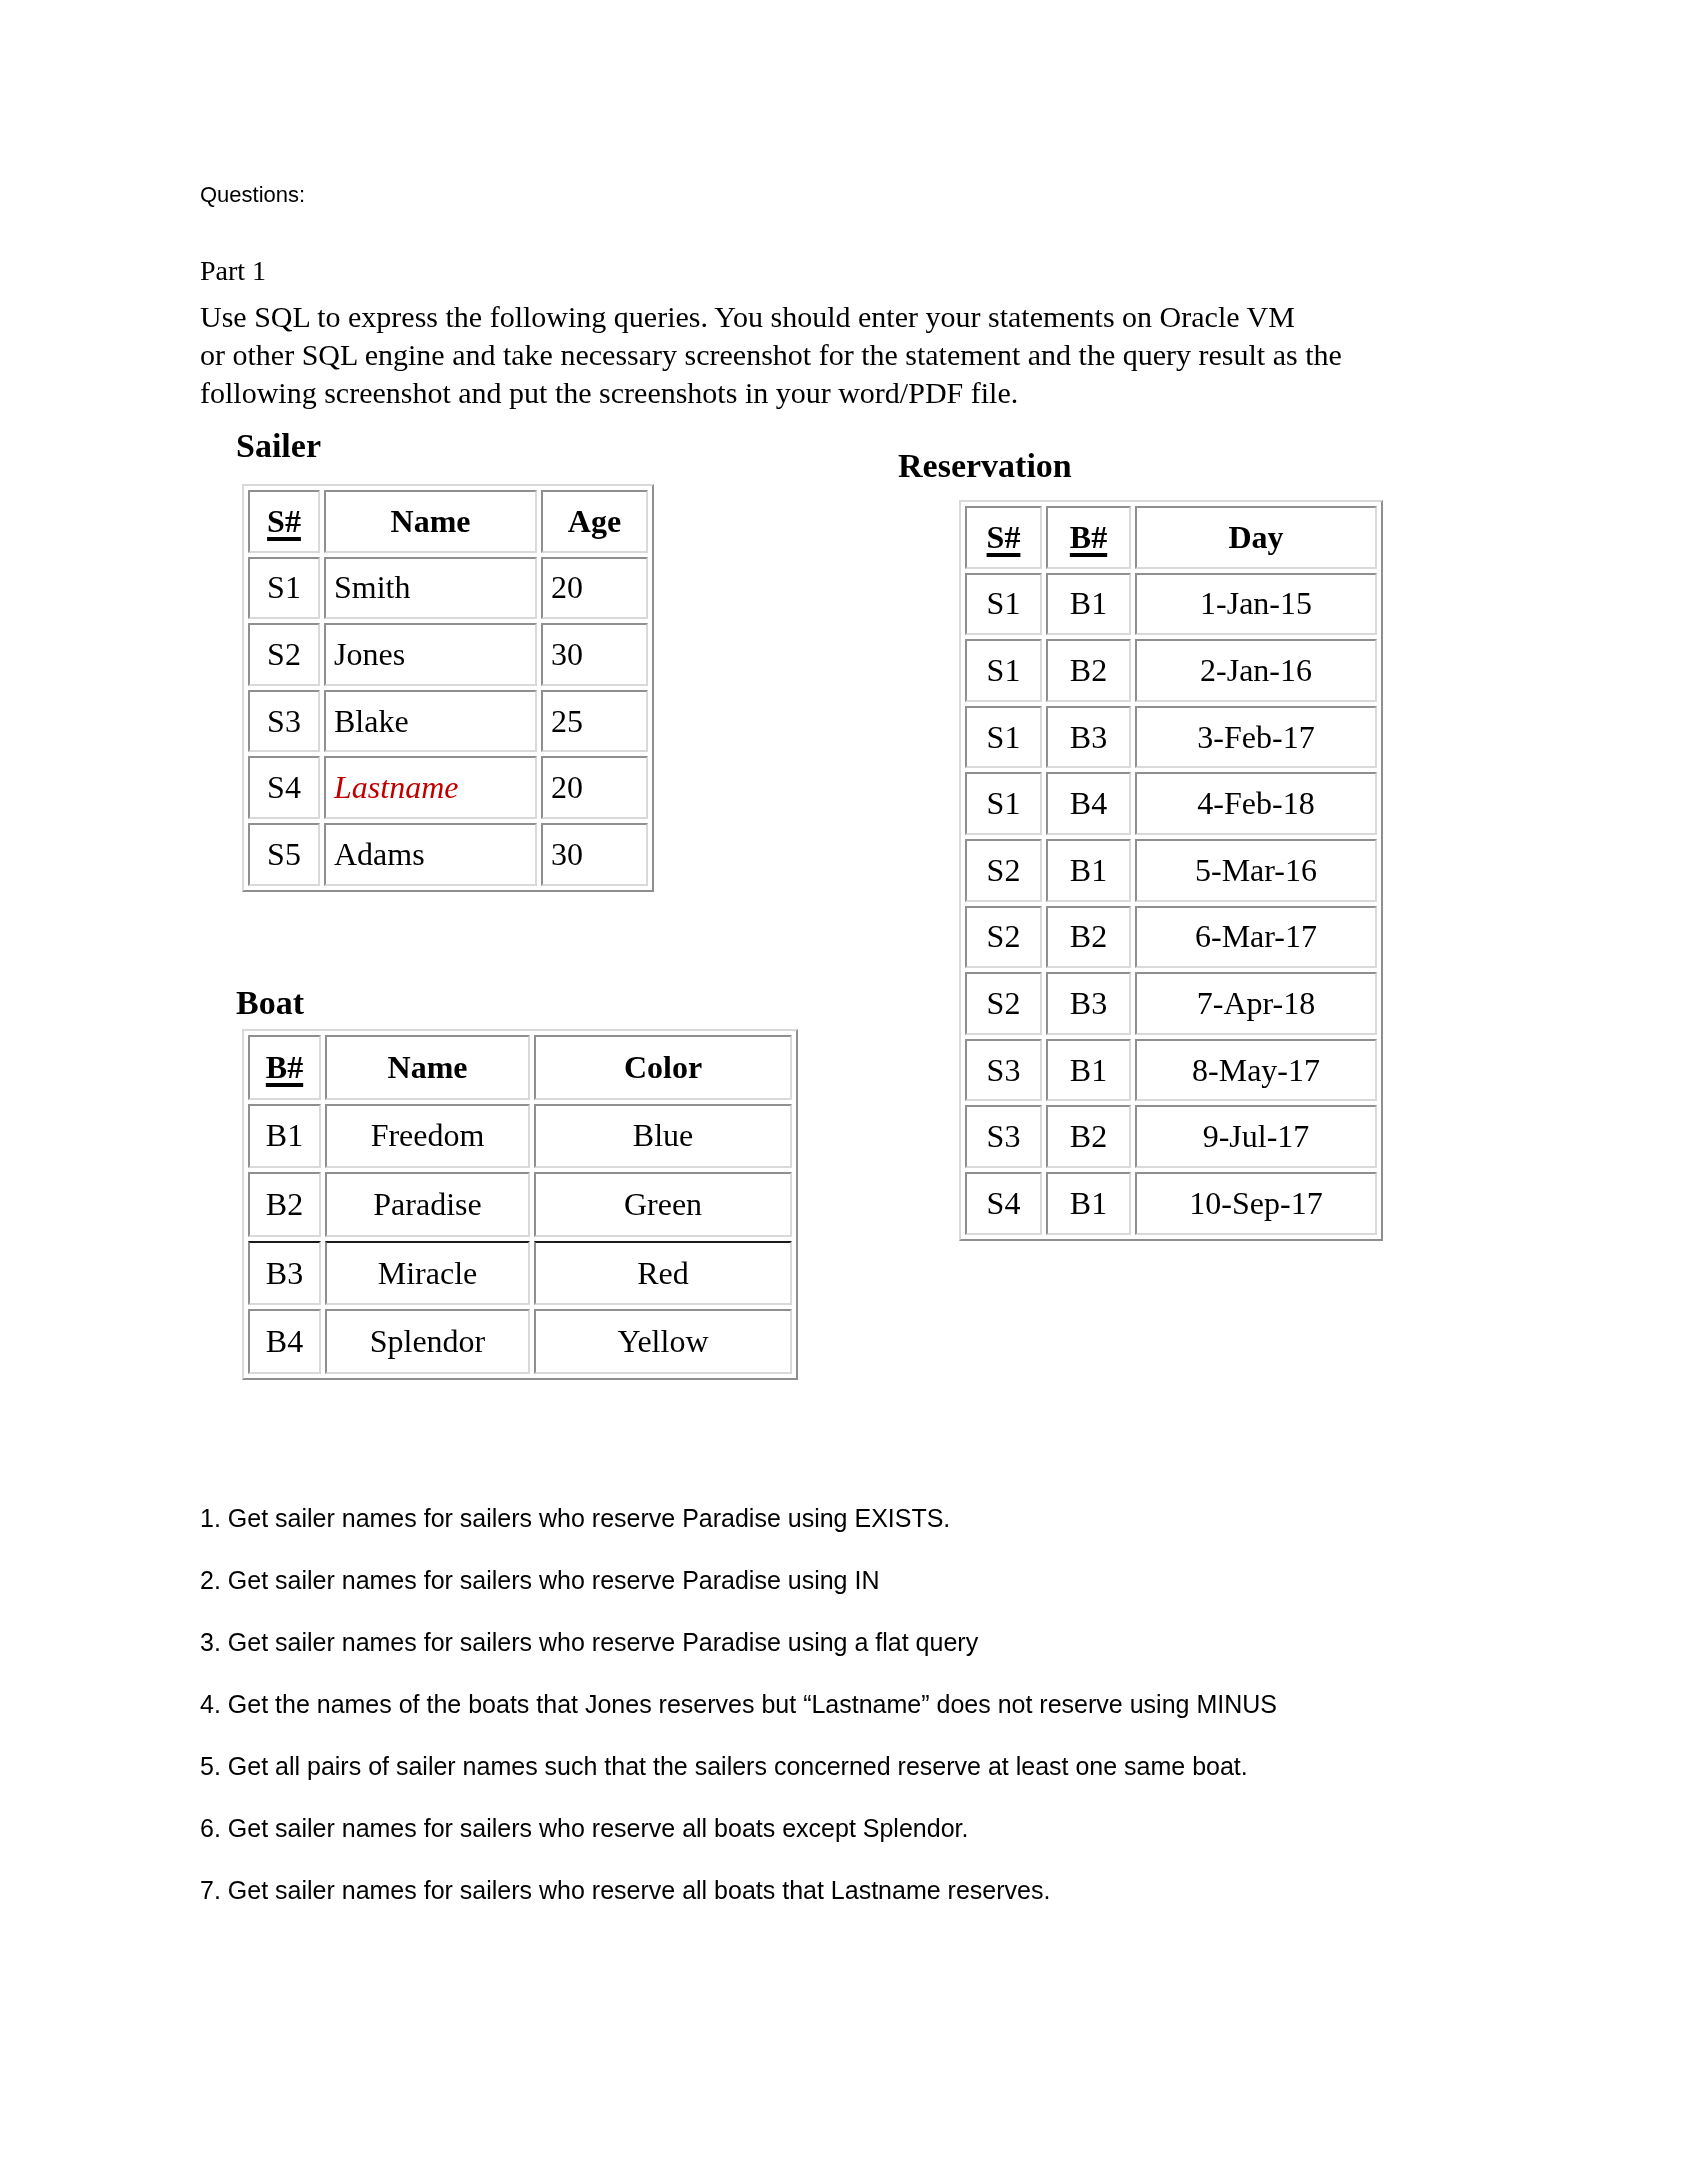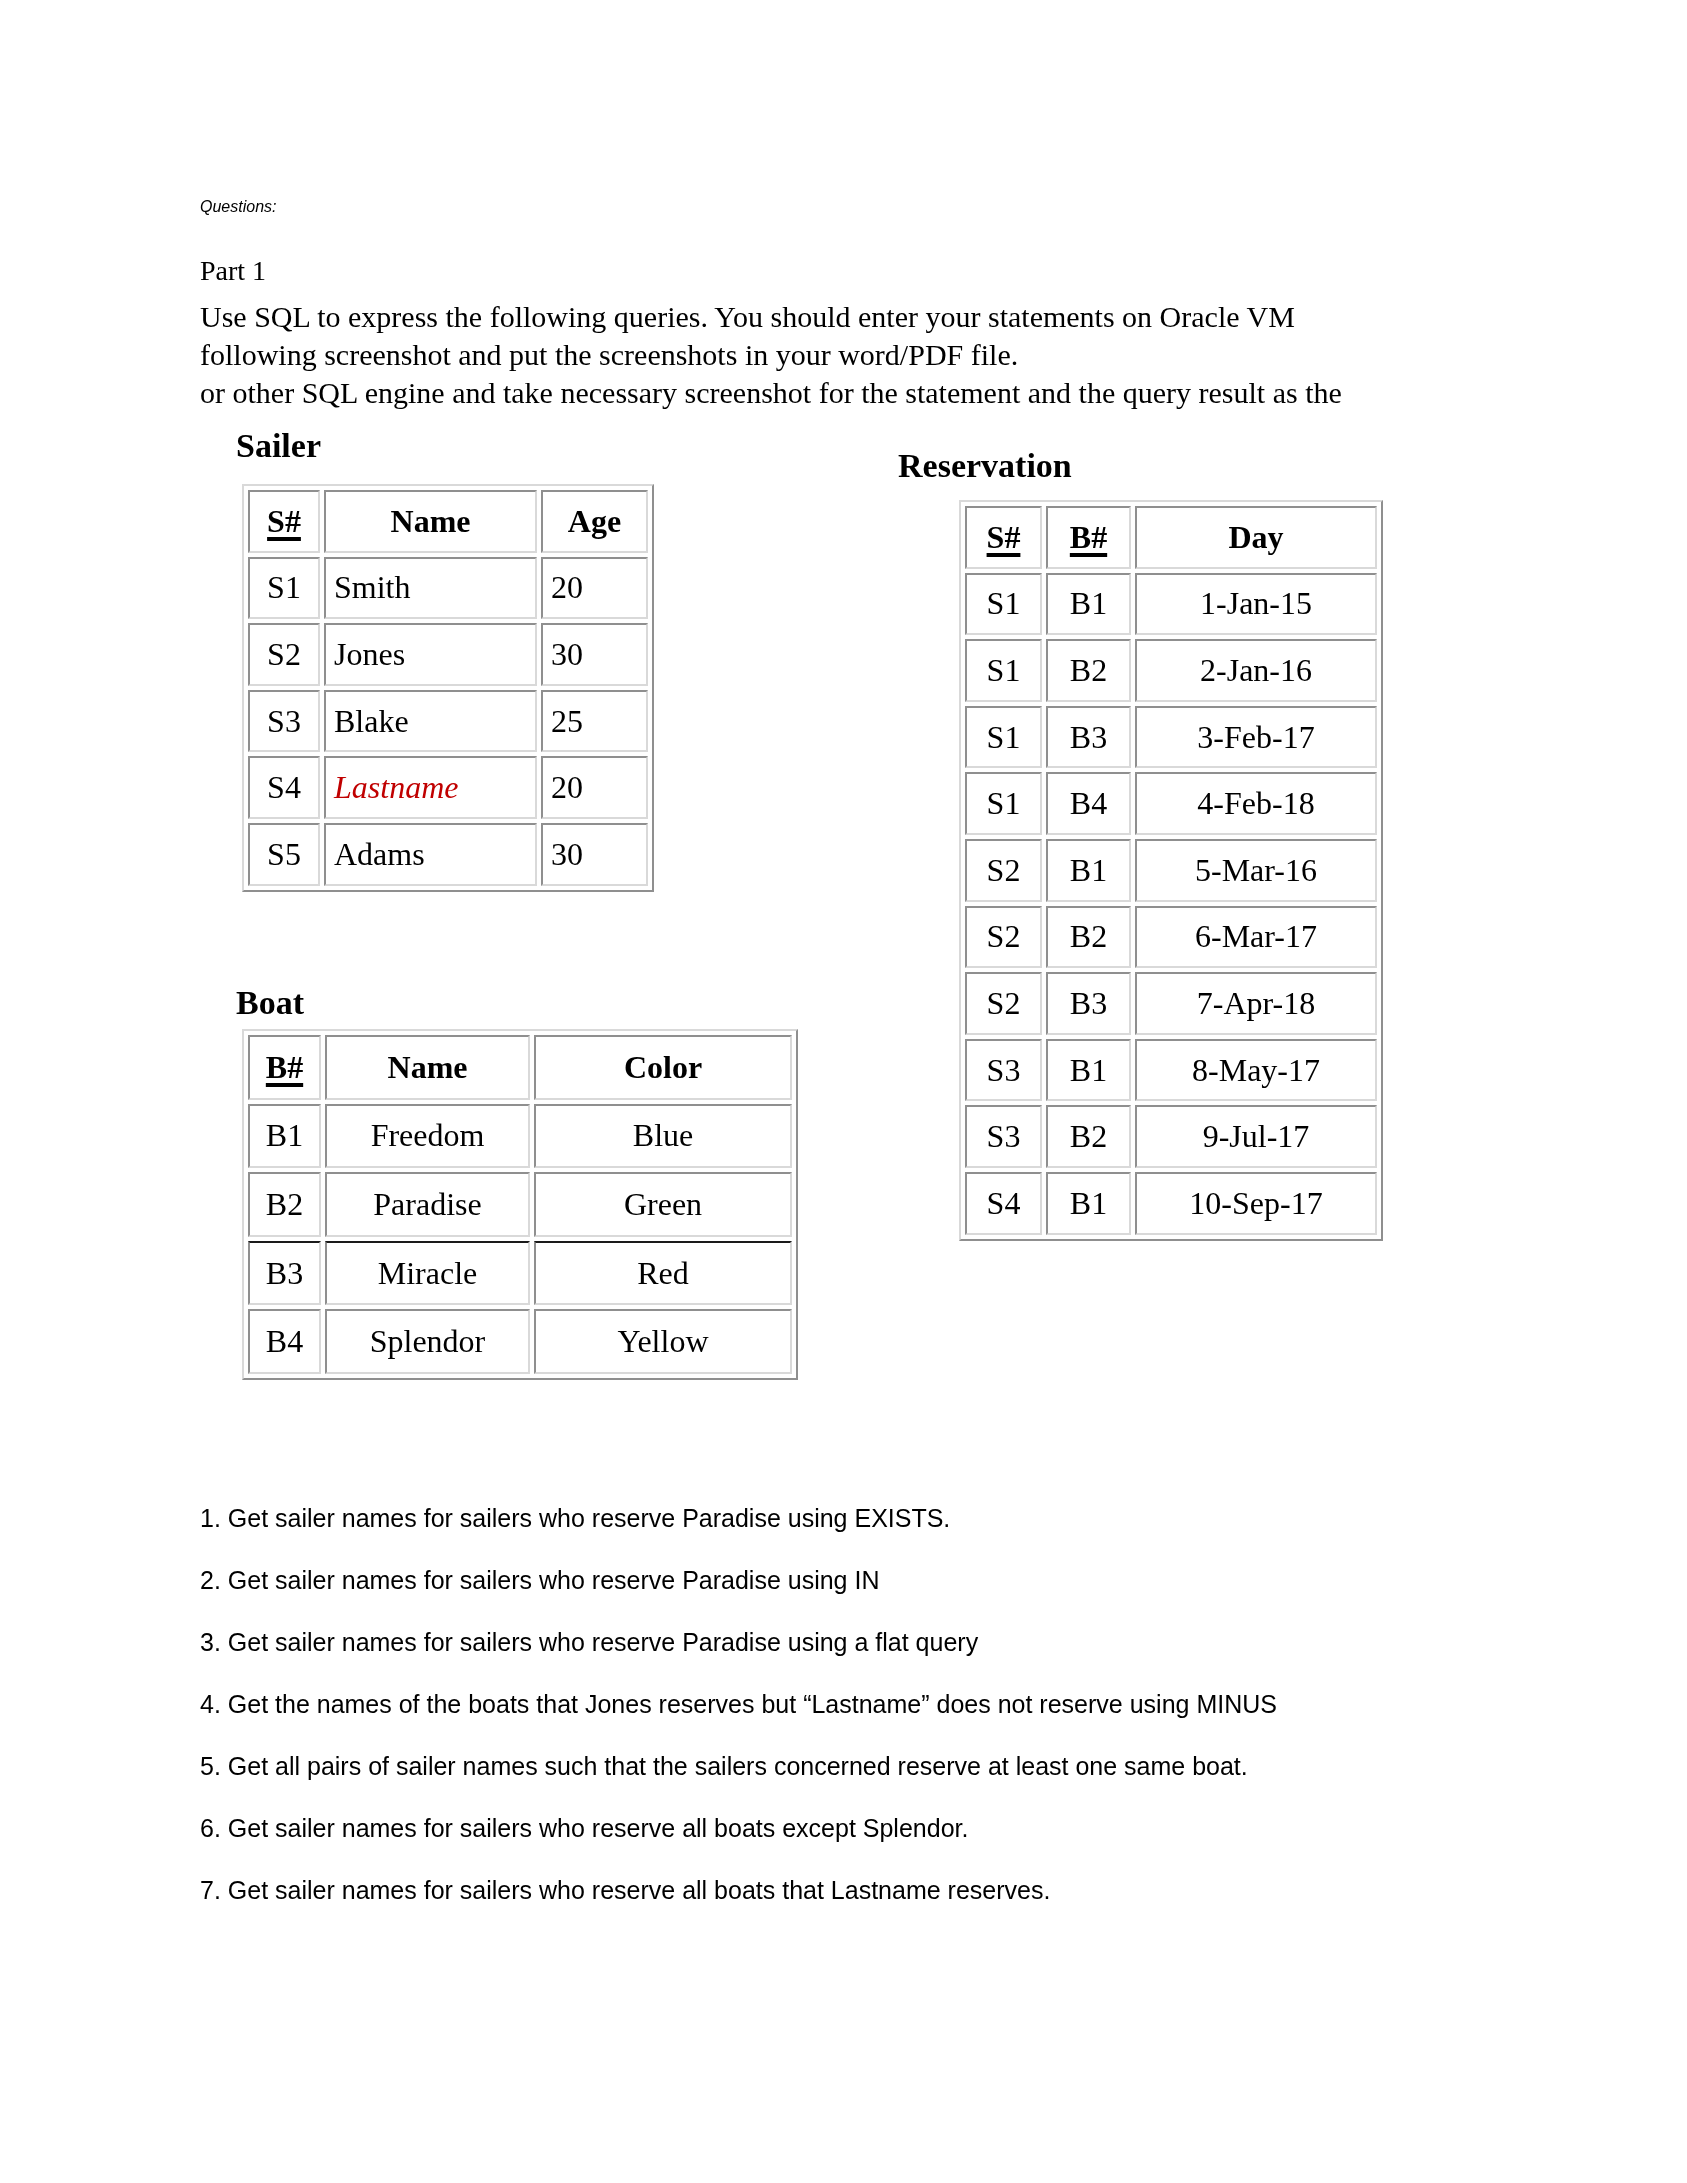--- a/index.html
+++ b/index.html
@@ -7,21 +7,21 @@
     width: 1687px; height: 2183px;
     background: #ffffff;
     position: relative;
     font-family: "Liberation Serif", "DejaVu Serif", serif;
     color: #000;
   }
   .abs { position: absolute; }
   .sans { font-family: "Liberation Sans", "DejaVu Sans", sans-serif; }
   .serif { font-family: "Liberation Serif", "DejaVu Serif", serif; }
 
-  #questions-label { left: 200px; top: 198px; font-size: 16px; font-style: italic; }
+  #questions-label { left: 200px; top: 182px; font-size: 22px; }
   #part-title { left: 200px; top: 255px; font-size: 28px; font-weight: normal; }
   #intro { left: 200px; top: 298px; font-size: 30px; line-height: 38px; width: 1310px; }
 
   .tbl-title { font-size: 34px; font-weight: bold; }
   #sailer-title { left: 236px; top: 427px; }
   #boat-title { left: 236px; top: 984px; }
   #reservation-title { left: 898px; top: 447px; }
 
   table.tbl {
     border-collapse: separate;
@@ -74,22 +74,22 @@
 </style>
 </head>
 <body>
 
 <div id="questions-label" class="abs sans">Questions:</div>
 
 <div id="part-title" class="abs serif">Part 1</div>
 
 <div id="intro" class="abs serif">
   <div>Use SQL to express the following queries. You should enter your statements on Oracle VM</div>
+  <div>or other SQL engine and take necessary screenshot for the statement and the query result as the</div>
   <div>following screenshot and put the screenshots in your word/PDF file.</div>
-  <div>or other SQL engine and take necessary screenshot for the statement and the query result as the</div>
 </div>
 
 <div id="sailer-title" class="abs serif tbl-title">Sailer</div>
 <table id="sailer-table" class="abs tbl">
     <thead>
       <tr>
         <th class="c0 key">S#</th>
         <th class="c1">Name</th>
         <th class="c2">Age</th>
       </tr>

